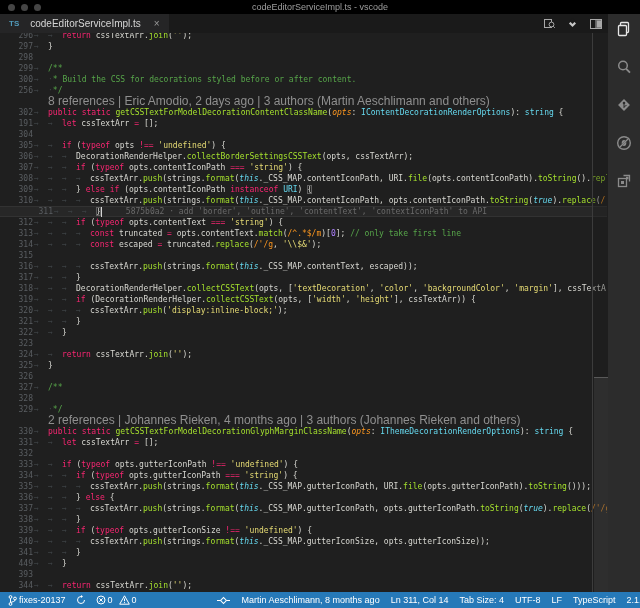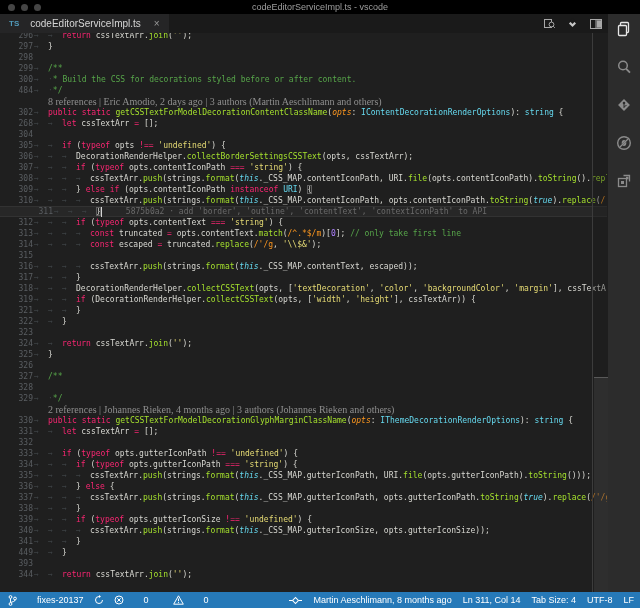--- a/index.html
+++ b/index.html
@@ -32,32 +32,32 @@
   .tok-c{color:#57a64a;}
   .tok-w{color:#d8d8d2;}
   .tok-p{color:#fd971f;font-style:italic;}
   .tok-h{color:#66d9ef;font-style:italic;}
   .tok-n{color:#ae81ff;}
   .tok-r{color:#fd971f;}
   .tok-d{color:#3d4245;}
   .tok-x{color:#d8d8d2;outline:1px solid #5f5f5f;outline-offset:-1px;}
   .tok-b{color:#6a6a6a;margin-left:24px;}
   .cursor{display:inline-block;width:1px;height:10px;background:#d4d4d4;vertical-align:middle;}
-  .line.codelens .tok-cl{color:#8f8f8f;font-family:Liberation Serif, serif;font-size:10px;}
+  .line.codelens .tok-cl{color:#8f8f8f;font-family:Liberation Sans, sans-serif;font-size:12px;}
   
   #scrollbar{position:absolute;top:33px;left:592px;width:15px;height:559px;border-left:1px solid #3c3c3c;background:rgba(30,30,30,0.35);}
   #scroll-thumb{position:absolute;top:344px;left:1px;width:14px;height:215px;background:rgba(140,140,140,0.15);border-top:1px solid rgba(170,170,170,0.35);}
   
   #activitybar{position:absolute;top:14px;right:0;width:32px;height:578px;background:#2c2c2c;display:flex;flex-direction:column;align-items:center;padding-top:6px;box-sizing:border-box;gap:16px;}
   #activitybar .ab-icon{opacity:0.62;}
   #activitybar .ab-icon.active{opacity:1;}
   
   #statusbar{position:absolute;left:0;bottom:0;width:640px;height:16px;background:#2679b8;display:flex;align-items:center;color:#ffffff;font-size:9px;}
   #statusbar svg{display:block;}
-  .sb-item{display:flex;align-items:center;gap:20px;margin-right:10px;white-space:nowrap;}
+  .sb-item{display:flex;align-items:center;gap:2px;margin-right:10px;white-space:nowrap;}
   #sb-left{display:flex;align-items:center;margin-left:8px;}
   #sb-blame{display:flex;align-items:center;gap:12px;margin-left:70px;white-space:nowrap;}
   #sb-right{display:flex;align-items:center;margin-left:auto;margin-right:6px;}
   #sb-right .sb-item{margin-right:0;margin-left:11px;}
 </style>
 </head>
 <body>
 
 <div id="window">
 
@@ -107,40 +107,41 @@
     </span>
   </div>
 
   <div id="editor">
     <div id="editor-lines">
         <div class="line"><span class="ln">296</span><span class="codetext"><span class="tab-ws">→</span><span class="tab-ws">→</span><span class="tok-k">return </span><span class="tok-w">cssTextArr.</span><span class="tok-f">join</span><span class="tok-w">(</span><span class="tok-s">''</span><span class="tok-w">);</span></span></div>
         <div class="line"><span class="ln">297</span><span class="codetext"><span class="tab-ws">→</span><span class="tok-w">}</span></span></div>
         <div class="line"><span class="ln">298</span><span class="codetext"></span></div>
         <div class="line"><span class="ln">299</span><span class="codetext"><span class="tab-ws">→</span><span class="tok-c">/**</span></span></div>
         <div class="line"><span class="ln">300</span><span class="codetext"><span class="tab-ws">→</span><span class="tok-d">·</span><span class="tok-c">* Build the CSS for decorations styled before or after content.</span></span></div>
-        <div class="line"><span class="ln">484</span><span class="codetext"><span class="tab-ws">→</span><span class="tok-d">·</span><span class="tok-c">*/</span></span></div>
+        <div class="line"><span class="ln">256</span><span class="codetext"><span class="tab-ws">→</span><span class="tok-d">·</span><span class="tok-c">*/</span></span></div>
         <div class="line codelens"><span class="ln"></span><span class="codetext" style="padding-left: 14px;"><span class="tok-cl">8 references | Eric Amodio, 2 days ago | 3 authors (Martin Aeschlimann and others)</span></span></div>
         <div class="line"><span class="ln">302</span><span class="codetext"><span class="tab-ws">→</span><span class="tok-k">public static </span><span class="tok-f">getCSSTextForModelDecorationContentClassName</span><span class="tok-w">(</span><span class="tok-p">opts</span><span class="tok-w">: </span><span class="tok-y">IContentDecorationRenderOptions</span><span class="tok-w">): </span><span class="tok-y">string</span><span class="tok-w"> {</span></span></div>
-        <div class="line"><span class="ln">268</span><span class="codetext"><span class="tab-ws">→</span><span class="tab-ws">→</span><span class="tok-k">let </span><span class="tok-w">cssTextArr </span><span class="tok-k">=</span><span class="tok-w"> [];</span></span></div>
+        <div class="line"><span class="ln">191</span><span class="codetext"><span class="tab-ws">→</span><span class="tab-ws">→</span><span class="tok-k">let </span><span class="tok-w">cssTextArr </span><span class="tok-k">=</span><span class="tok-w"> [];</span></span></div>
         <div class="line"><span class="ln">304</span><span class="codetext"></span></div>
         <div class="line"><span class="ln">305</span><span class="codetext"><span class="tab-ws">→</span><span class="tab-ws">→</span><span class="tok-k">if </span><span class="tok-w">(</span><span class="tok-k">typeof </span><span class="tok-w">opts </span><span class="tok-k">!== </span><span class="tok-s">'undefined'</span><span class="tok-w">) {</span></span></div>
         <div class="line"><span class="ln">306</span><span class="codetext"><span class="tab-ws">→</span><span class="tab-ws">→</span><span class="tab-ws">→</span><span class="tok-w">DecorationRenderHelper.</span><span class="tok-f">collectBorderSettingsCSSText</span><span class="tok-w">(opts, cssTextArr);</span></span></div>
         <div class="line"><span class="ln">307</span><span class="codetext"><span class="tab-ws">→</span><span class="tab-ws">→</span><span class="tab-ws">→</span><span class="tok-k">if </span><span class="tok-w">(</span><span class="tok-k">typeof </span><span class="tok-w">opts.contentIconPath </span><span class="tok-k">=== </span><span class="tok-s">'string'</span><span class="tok-w">) {</span></span></div>
         <div class="line"><span class="ln">308</span><span class="codetext"><span class="tab-ws">→</span><span class="tab-ws">→</span><span class="tab-ws">→</span><span class="tab-ws">→</span><span class="tok-w">cssTextArr.</span><span class="tok-f">push</span><span class="tok-w">(strings.</span><span class="tok-f">format</span><span class="tok-w">(</span><span class="tok-h">this</span><span class="tok-w">._CSS_MAP.contentIconPath, URI.</span><span class="tok-f">file</span><span class="tok-w">(opts.contentIconPath).</span><span class="tok-f">toString</span><span class="tok-w">().</span><span class="tok-f">replace</span></span></div>
         <div class="line"><span class="ln">309</span><span class="codetext"><span class="tab-ws">→</span><span class="tab-ws">→</span><span class="tab-ws">→</span><span class="tok-w">} </span><span class="tok-k">else if </span><span class="tok-w">(opts.contentIconPath </span><span class="tok-k">instanceof </span><span class="tok-y">URI</span><span class="tok-w">) </span><span class="tok-x">{</span></span></div>
         <div class="line"><span class="ln">310</span><span class="codetext"><span class="tab-ws">→</span><span class="tab-ws">→</span><span class="tab-ws">→</span><span class="tab-ws">→</span><span class="tok-w">cssTextArr.</span><span class="tok-f">push</span><span class="tok-w">(strings.</span><span class="tok-f">format</span><span class="tok-w">(</span><span class="tok-h">this</span><span class="tok-w">._CSS_MAP.contentIconPath, opts.contentIconPath.</span><span class="tok-f">toString</span><span class="tok-w">(</span><span class="tok-h">true</span><span class="tok-w">).</span><span class="tok-f">replace</span><span class="tok-w">(</span><span class="tok-r">/'/g</span></span></div>
         <div class="line current"><span class="ln">311</span><span class="codetext"><span class="tab-ws">→</span><span class="tab-ws">→</span><span class="tab-ws">→</span><span class="tok-x">}</span><span class="cursor"></span><span class="tok-b">5875b0a2 · add 'border', 'outline', 'contentText', 'contextIconPath' to API</span></span></div>
         <div class="line"><span class="ln">312</span><span class="codetext"><span class="tab-ws">→</span><span class="tab-ws">→</span><span class="tab-ws">→</span><span class="tok-k">if </span><span class="tok-w">(</span><span class="tok-k">typeof </span><span class="tok-w">opts.contentText </span><span class="tok-k">=== </span><span class="tok-s">'string'</span><span class="tok-w">) {</span></span></div>
         <div class="line"><span class="ln">313</span><span class="codetext"><span class="tab-ws">→</span><span class="tab-ws">→</span><span class="tab-ws">→</span><span class="tab-ws">→</span><span class="tok-k">const </span><span class="tok-w">truncated </span><span class="tok-k">= </span><span class="tok-w">opts.contentText.</span><span class="tok-f">match</span><span class="tok-w">(</span><span class="tok-r">/^.*$/m</span><span class="tok-w">)[</span><span class="tok-n">0</span><span class="tok-w">]; </span><span class="tok-c">// only take first line</span></span></div>
         <div class="line"><span class="ln">314</span><span class="codetext"><span class="tab-ws">→</span><span class="tab-ws">→</span><span class="tab-ws">→</span><span class="tab-ws">→</span><span class="tok-k">const </span><span class="tok-w">escaped </span><span class="tok-k">= </span><span class="tok-w">truncated.</span><span class="tok-f">replace</span><span class="tok-w">(</span><span class="tok-r">/'/g</span><span class="tok-w">, </span><span class="tok-s">'\\$&amp;'</span><span class="tok-w">);</span></span></div>
         <div class="line"><span class="ln">315</span><span class="codetext"></span></div>
         <div class="line"><span class="ln">316</span><span class="codetext"><span class="tab-ws">→</span><span class="tab-ws">→</span><span class="tab-ws">→</span><span class="tab-ws">→</span><span class="tok-w">cssTextArr.</span><span class="tok-f">push</span><span class="tok-w">(strings.</span><span class="tok-f">format</span><span class="tok-w">(</span><span class="tok-h">this</span><span class="tok-w">._CSS_MAP.contentText, escaped));</span></span></div>
         <div class="line"><span class="ln">317</span><span class="codetext"><span class="tab-ws">→</span><span class="tab-ws">→</span><span class="tab-ws">→</span><span class="tok-w">}</span></span></div>
         <div class="line"><span class="ln">318</span><span class="codetext"><span class="tab-ws">→</span><span class="tab-ws">→</span><span class="tab-ws">→</span><span class="tok-w">DecorationRenderHelper.</span><span class="tok-f">collectCSSText</span><span class="tok-w">(opts, [</span><span class="tok-s">'textDecoration'</span><span class="tok-w">, </span><span class="tok-s">'color'</span><span class="tok-w">, </span><span class="tok-s">'backgroundColor'</span><span class="tok-w">, </span><span class="tok-s">'margin'</span><span class="tok-w">], cssTextArr);</span></span></div>
         <div class="line"><span class="ln">319</span><span class="codetext"><span class="tab-ws">→</span><span class="tab-ws">→</span><span class="tab-ws">→</span><span class="tok-k">if </span><span class="tok-w">(DecorationRenderHelper.</span><span class="tok-f">collectCSSText</span><span class="tok-w">(opts, [</span><span class="tok-s">'width'</span><span class="tok-w">, </span><span class="tok-s">'height'</span><span class="tok-w">], cssTextArr)) {</span></span></div>
+        <div class="line"><span class="ln">320</span><span class="codetext"><span class="tab-ws">→</span><span class="tab-ws">→</span><span class="tab-ws">→</span><span class="tab-ws">→</span><span class="tok-w">cssTextArr.</span><span class="tok-f">push</span><span class="tok-w">(</span><span class="tok-s">'display:inline-block;'</span><span class="tok-w">);</span></span></div>
         <div class="line"><span class="ln">321</span><span class="codetext"><span class="tab-ws">→</span><span class="tab-ws">→</span><span class="tab-ws">→</span><span class="tok-w">}</span></span></div>
         <div class="line"><span class="ln">322</span><span class="codetext"><span class="tab-ws">→</span><span class="tab-ws">→</span><span class="tok-w">}</span></span></div>
         <div class="line"><span class="ln">323</span><span class="codetext"></span></div>
         <div class="line"><span class="ln">324</span><span class="codetext"><span class="tab-ws">→</span><span class="tab-ws">→</span><span class="tok-k">return </span><span class="tok-w">cssTextArr.</span><span class="tok-f">join</span><span class="tok-w">(</span><span class="tok-s">''</span><span class="tok-w">);</span></span></div>
         <div class="line"><span class="ln">325</span><span class="codetext"><span class="tab-ws">→</span><span class="tok-w">}</span></span></div>
         <div class="line"><span class="ln">326</span><span class="codetext"></span></div>
         <div class="line"><span class="ln">327</span><span class="codetext"><span class="tab-ws">→</span><span class="tok-c">/**</span></span></div>
         <div class="line"><span class="ln">328</span></div>
         <div class="line"><span class="ln">329</span><span class="codetext"><span class="tab-ws">→</span><span class="tok-d">·</span><span class="tok-c">*/</span></span></div>
         <div class="line codelens"><span class="ln"></span><span class="codetext" style="padding-left: 14px;"><span class="tok-cl">2 references | Johannes Rieken, 4 months ago | 3 authors (Johannes Rieken and others)</span></span></div>

